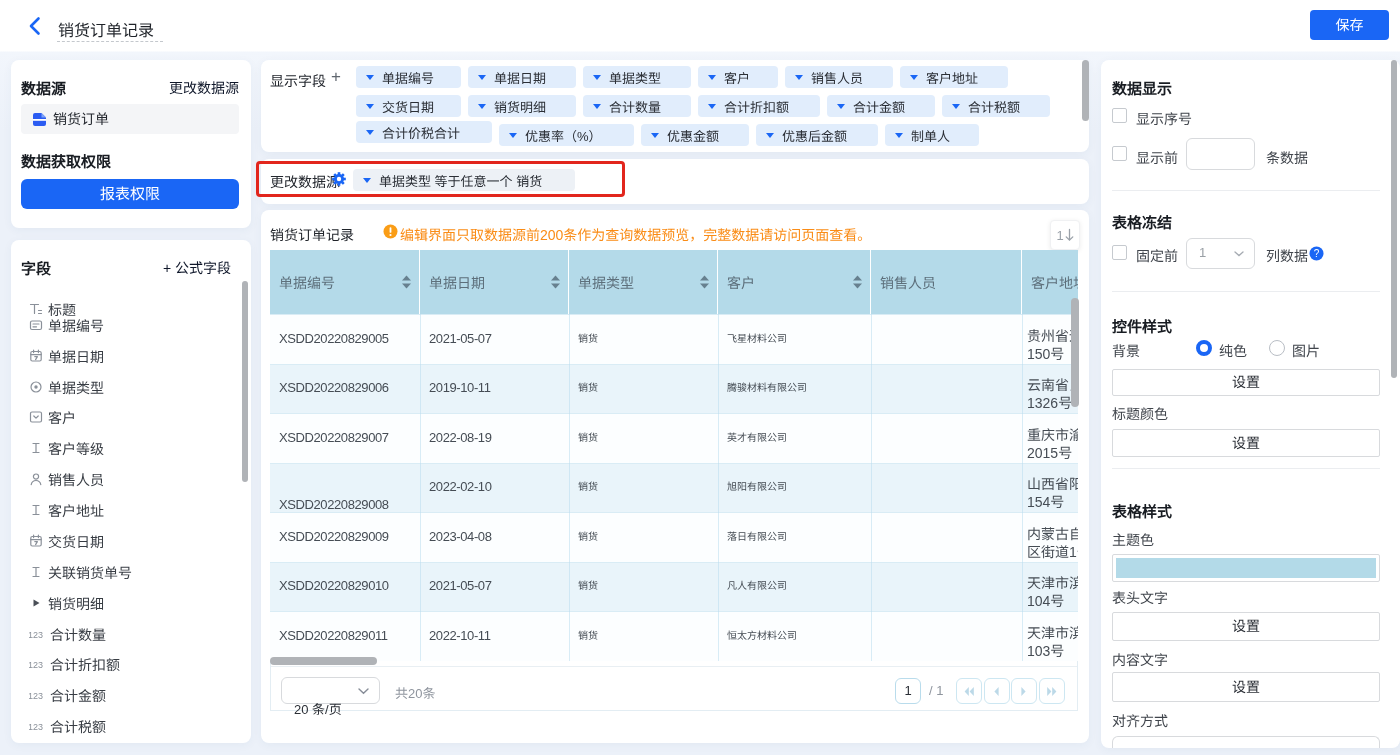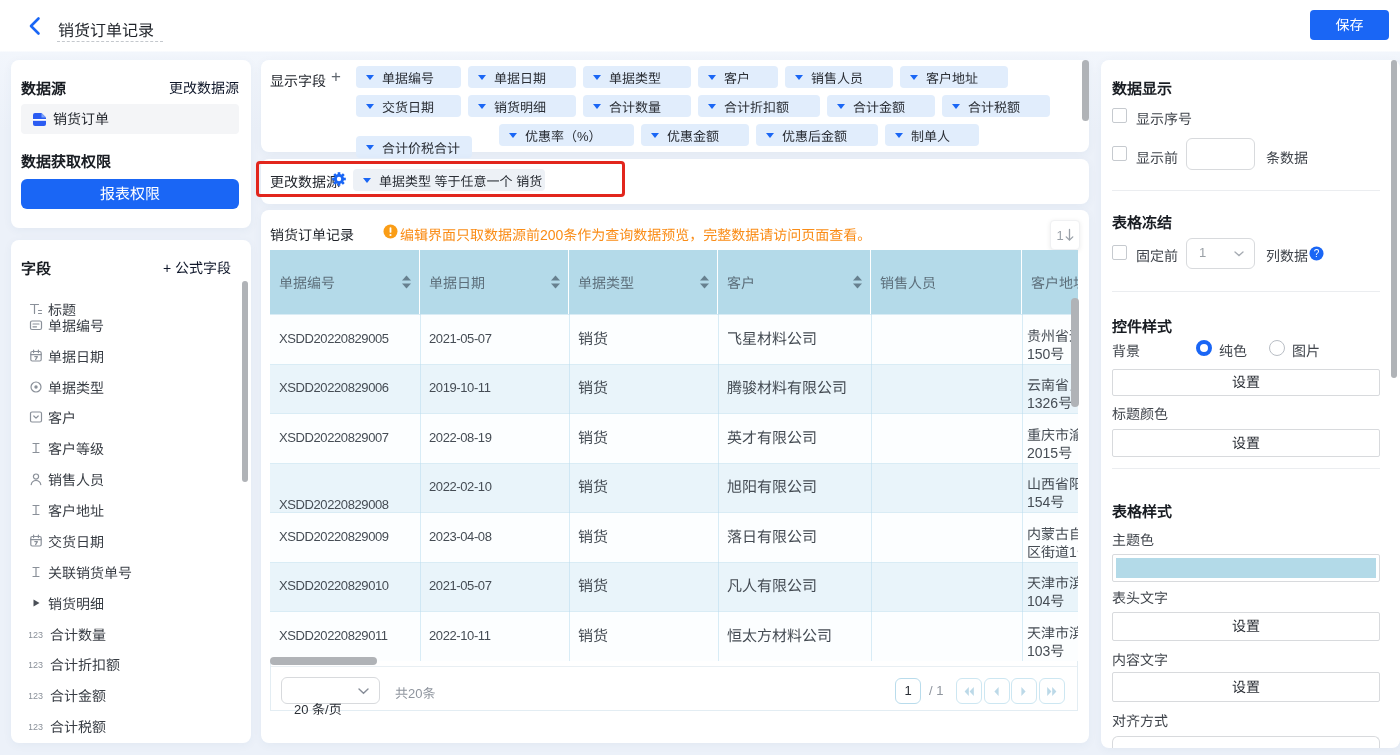--- a/index.html
+++ b/index.html
@@ -9,21 +9,21 @@
 .bold{font-weight:bold;color:#181c22;font-size:15px}
 .blue{color:#0f172a}
 .tag{position:absolute;height:22px;background:#e1edfc;border-radius:4px;display:flex;align-items:center;font-size:13px;color:#2b2f36}
 .tag .car{width:0;height:0;border-left:4.5px solid transparent;border-right:4.5px solid transparent;border-top:5.5px solid #1a66f5;margin:0 8px 0 10px}
 .frow{position:absolute;left:0;width:240px;height:22px;display:flex;align-items:center}
 .frow svg{margin-left:29px}
 .frow .t{margin-left:5px;font-size:14px;color:#383d44}
 .hcell{position:absolute;top:250px;height:64px;background:#b4dae9;color:#5d6f7b;font-size:14px;display:flex;align-items:center;border-right:1.5px solid #fff}
 .hcell span{margin-left:9px}
 .sorti{position:absolute;right:7px;top:50%;margin-top:-7px}
-.cell{position:absolute;font-size:15px;color:#454c54;line-height:18px}
+.cell{position:absolute;font-size:10px;color:#454c54;line-height:18px}
 .lat{font-size:13px;letter-spacing:-0.4px}
 .addr{font-size:14px;color:#454c54;line-height:18px;position:absolute}
 .setbtn{position:absolute;left:1112px;width:268px;border:1px solid #d8dadd;border-radius:2px;background:#fff;text-align:center;font-size:14px;color:#2b2f36}
 .lab{position:absolute;left:1112px;font-size:14px;color:#40454c}
 .cb{position:absolute;width:15px;height:15px;border:1px solid #c6cacf;border-radius:2px;background:#fff}
 .divi{position:absolute;left:1112px;width:268px;height:1px;background:#ebedf0}
 .thumb{position:absolute;background:#b0b3b7;border-radius:4px}
 </style></head><body>
 
 <div class="abs" style="left:0;top:0;width:1400px;height:51px;background:#fff"></div>
@@ -210,21 +210,21 @@
     <span>合计折扣额</span>
   </div>
 <div class="tag" style="left:827px;top:95px;width:108px">
     <span class="car"></span>
     <span>合计金额</span>
   </div>
 <div class="tag" style="left:942px;top:95px;width:108px">
     <span class="car"></span>
     <span>合计税额</span>
   </div>
-<div class="tag" style="left:356px;top:136px;width:116px">
+<div class="tag" style="left:356px;top:121px;width:136px">
     <span class="car"></span>
     <span>合计价税合计</span>
   </div>
 <div class="tag" style="left:499px;top:124px;width:135px">
     <span class="car"></span>
     <span>优惠率（%）</span>
   </div>
 <div class="tag" style="left:641px;top:124px;width:108px">
     <span class="car"></span>
     <span>优惠金额</span>
@@ -243,21 +243,21 @@
 <svg class="abs" style="left:331px;top:171px" width="16" height="16" viewBox="0 0 16 16">
 <g stroke="#1a66f5" stroke-width="2.6">
 <line x1="8" y1="1.2" x2="8" y2="14.8"></line>
       <line x1="1.2" y1="8" x2="14.8" y2="8"></line>
 <line x1="3.2" y1="3.2" x2="12.8" y2="12.8"></line>
       <line x1="12.8" y1="3.2" x2="3.2" y2="12.8"></line>
 </g>
     <circle cx="8" cy="8" r="5" fill="#1a66f5"></circle>
     <circle cx="8" cy="8" r="2.2" fill="#fff"></circle>
   </svg>
-<div class="tag" style="left:353px;top:169px;width:192px;background:#edf1f6">
+<div class="tag" style="left:353px;top:169px;width:222px;background:#edf1f6">
     <span class="car"></span>
     <span>单据类型 等于任意一个 销货</span>
   </div>
 <div class="abs" style="left:256px;top:161px;width:369px;height:36px;border:3px solid #e2261d;border-radius:4px"></div>
 
 <div class="card" style="left:261px;top:210px;width:828px;height:533px"></div>
 <div class="abs" style="left:270px;top:224px;font-size:14px;color:#1f2329;font-weight:500">销货订单记录</div>
 <svg class="abs" style="left:383px;top:224px" width="15" height="15" viewBox="0 0 15 15">
     <circle cx="7.5" cy="7.5" r="7" fill="#fa9d16"></circle>
     <rect x="6.6" y="3.2" width="1.8" height="5.6" rx="0.9" fill="#fff"></rect>

